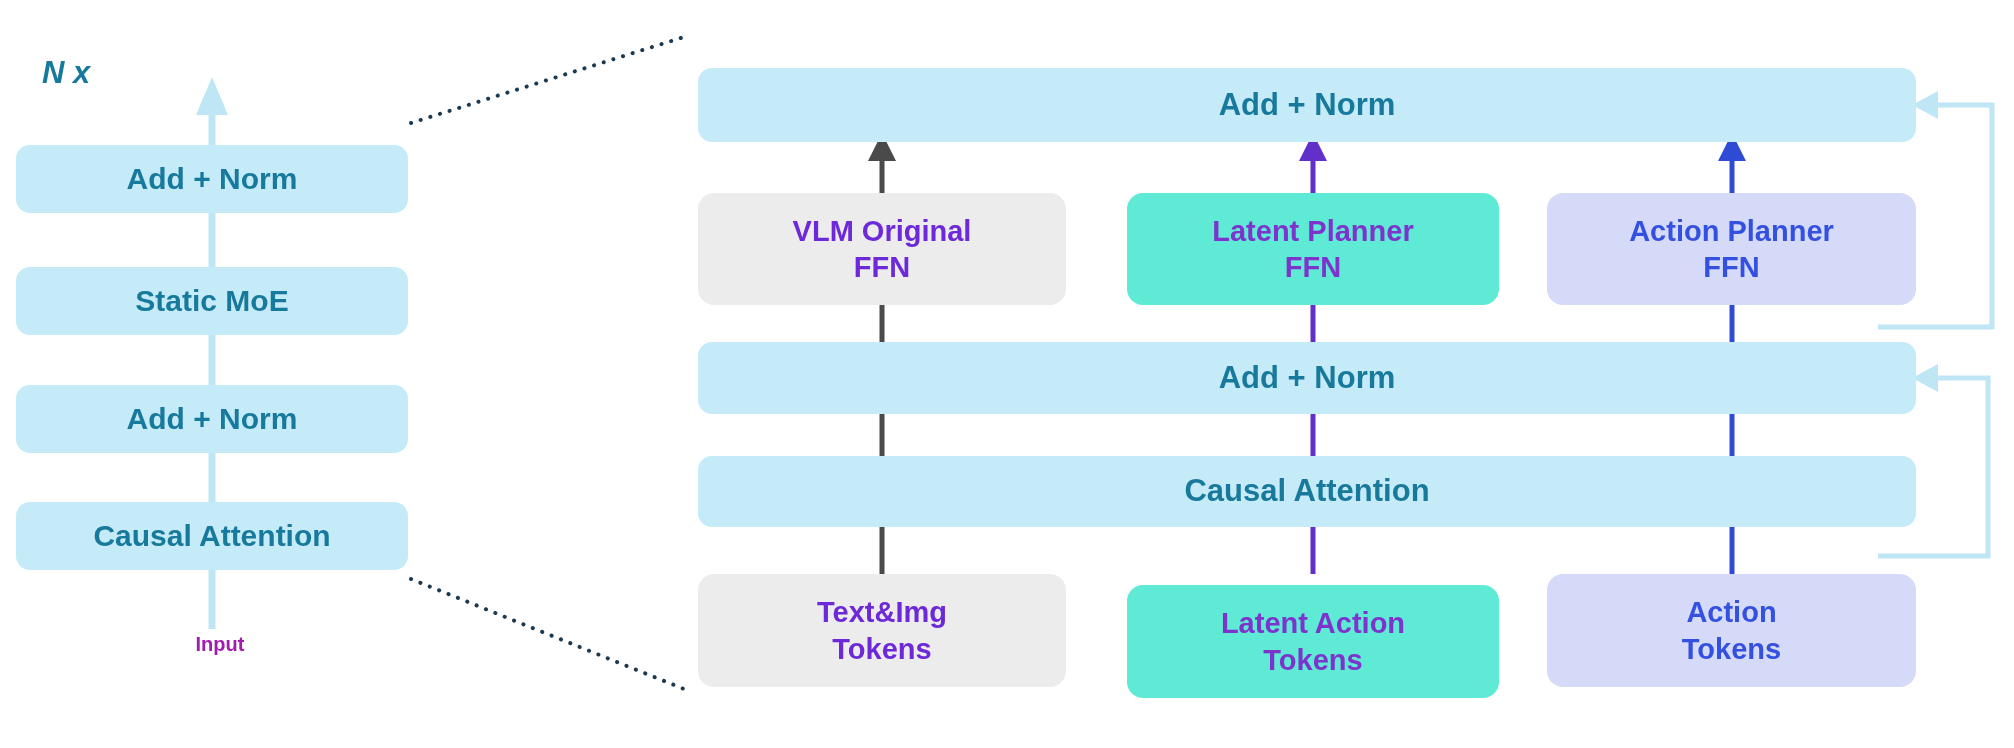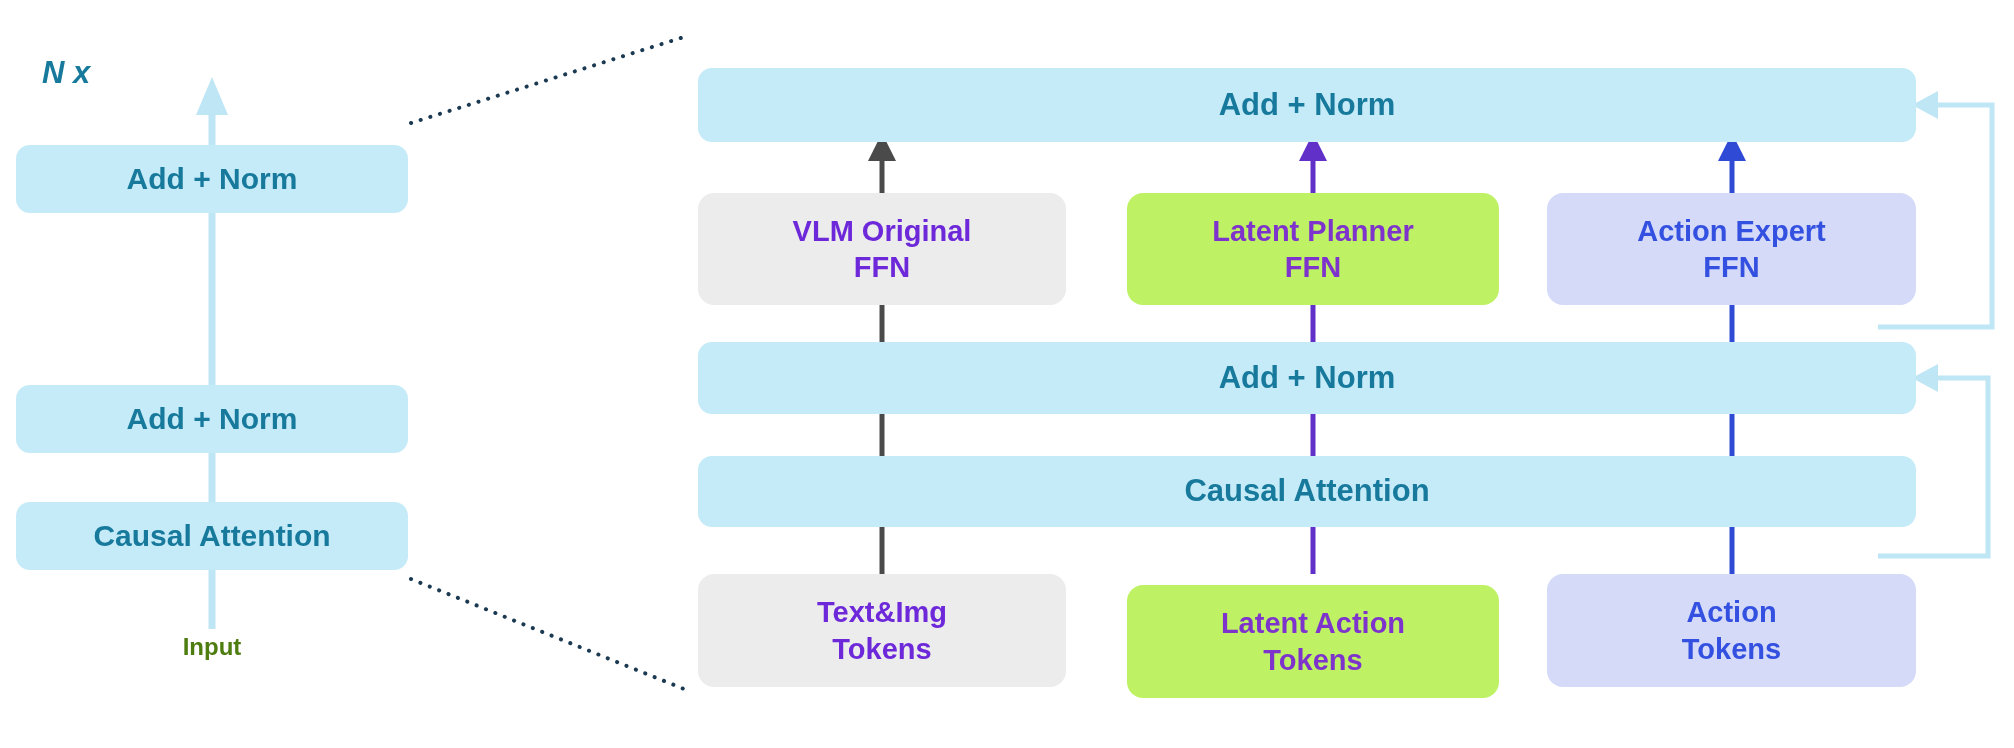--- a/index.html
+++ b/index.html
@@ -56,41 +56,41 @@
     font-size: 31px;
   }
 
   
   .cell {
     height: 112px;
     border-radius: 16px;
     font-size: 29px;
   }
   .cell.gray     { background: #ececec; color: #6d28d9; }
-  .cell.purple   { background: #bef264; color: #7d33cc; }
+  .cell.purple   { background: #5eead4; color: #7d33cc; }
   .cell.lavender { background: #d4daf8; color: #3350e0; }
 
   .repeat-label {
     position: absolute;
     left: 42px; top: 26px;
     font-size: 31px;
     font-weight: 700;
     font-style: italic;
     color: #177a9c;
     z-index: 1;
   }
 
   .input-label {
     position: absolute;
-    left: 16px; top: 604px;
+    left: 24px; top: 604px;
     width: 392px;
     text-align: center;
-    font-size: 24px;
-    font-weight: 700;
-    color: #4d7c0f;
+    font-size: 20px;
+    font-weight: 700;
+    color: #a21caf;
     z-index: 1;
   }
 
   .caption {
     position: absolute;
     left: 698px; top: 686px;
     width: 1218px;
     text-align: center;
     font-size: 34px;
     font-weight: 700;
@@ -134,20 +134,23 @@
     <polyline points="1878,527 1988,527 1988,349 1938,349" fill="none" stroke="#bfe6f5" stroke-width="5"></polyline>
     <polygon points="1938,335 1938,363 1912,349" fill="#bfe6f5"></polygon>
   </svg>
 
   <div class="repeat-label">N x</div>
 
   <div class="node lblock" style="top:116px">
     <span>Add + Norm</span>
   </div>
 
+  <div class="node lblock" style="top:238px">
+    <span>Static MoE</span>
+  </div>
 
   <div class="node lblock" style="top:356px">
     <span>Add + Norm</span>
   </div>
 
   <div class="node lblock" style="top:473px">
     <span>Causal Attention</span>
   </div>
 
   <div class="input-label">Input</div>
@@ -160,21 +163,21 @@
     <span>VLM Original
 FFN</span>
   </div>
 
   <div class="node cell purple" style="left:1127px;top:164px;width:372px">
     <span>Latent Planner
 FFN</span>
   </div>
 
   <div class="node cell lavender" style="left:1547px;top:164px;width:369px">
-    <span>Action Expert
+    <span>Action Planner
 FFN</span>
   </div>
 
   <div class="node bar" style="top:313px;height:72px">
     <span>Add + Norm</span>
   </div>
 
   <div class="node bar" style="top:427px;height:71px">
     <span>Causal Attention</span>
   </div>

